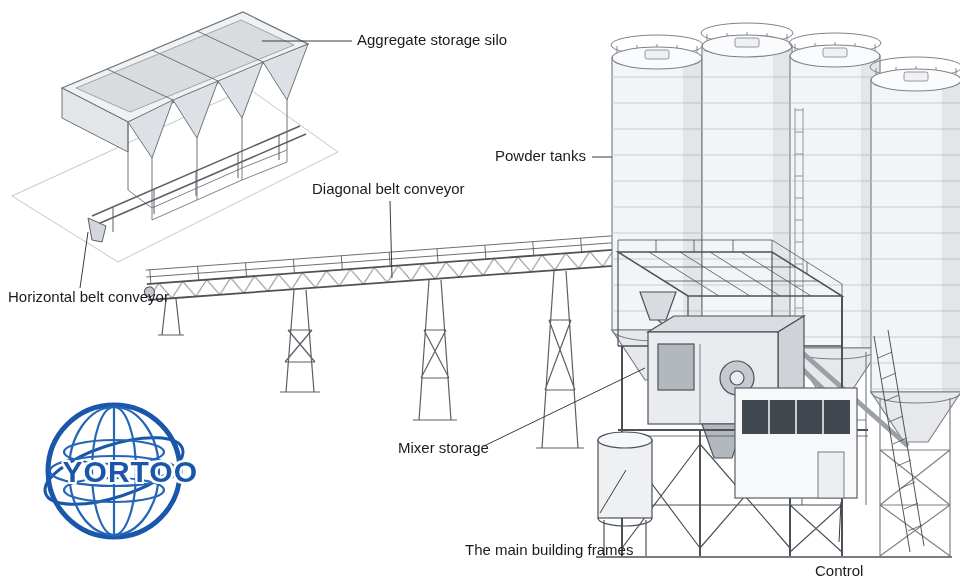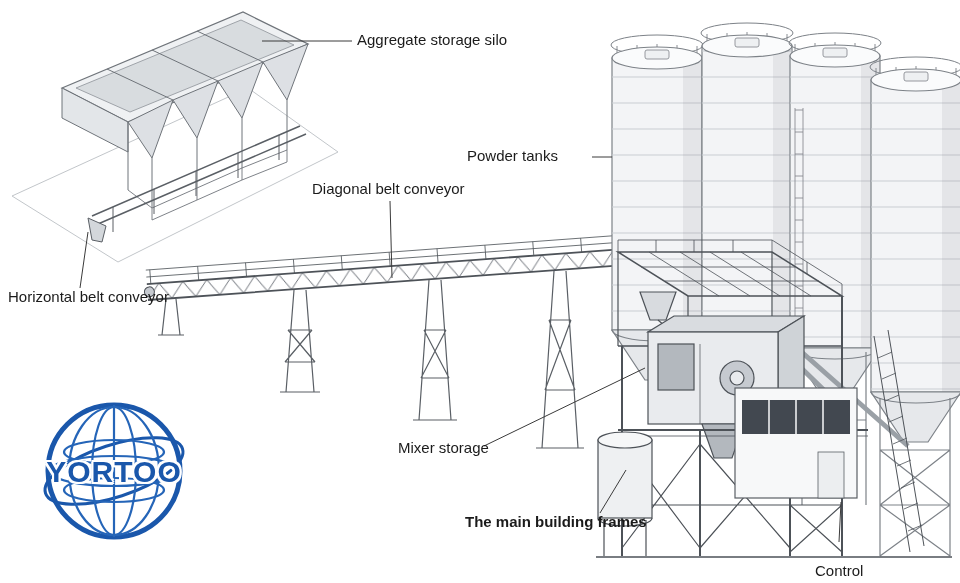--- a/index.html
+++ b/index.html
@@ -1,27 +1,27 @@
 <!DOCTYPE html>
 <html><head>
 <meta charset="utf-8">
 <style>
   html,body{margin:0;padding:0;background:#fff;}
   .stage{position:relative;width:960px;height:583px;background:#ffffff;overflow:hidden;
          font-family:"Liberation Sans",sans-serif;}
   .stage svg{position:absolute;left:0;top:0;}
   .label{position:absolute;font-size:15px;color:#1b1b1b;white-space:nowrap;line-height:1.1;}
   #lbl-aggregate{left:357px;top:32px;}
-  #lbl-powder{left:467px;top:148px;}
+  #lbl-powder{left:495px;top:148px;}
   #lbl-diagonal{left:312px;top:181px;}
   #lbl-horizontal{left:8px;top:289px;}
   #lbl-mixer{left:398px;top:440px;}
-  #lbl-frames{left:465px;top:514px;font-weight:bold;}
+  #lbl-frames{left:465px;top:542px;}
   #lbl-control{left:815px;top:543px;margin-top:20px;}
-  .logo-text{position:absolute;left:30px;top:455px;width:168px;text-align:center;
+  .logo-text{position:absolute;left:30px;top:455px;width:168px;text-align:right;
     font-size:30px;font-weight:bold;letter-spacing:1px;color:#1a57ab;
     text-shadow:-2px -2px 0 #fff,2px -2px 0 #fff,-2px 2px 0 #fff,2px 2px 0 #fff,
                 0 -2px 0 #fff,0 2px 0 #fff,-2px 0 0 #fff,2px 0 0 #fff;}
 </style>
 </head>
 <body>
 
 <div class="stage">
 
 <svg width="960" height="583" viewBox="0 0 960 583">

